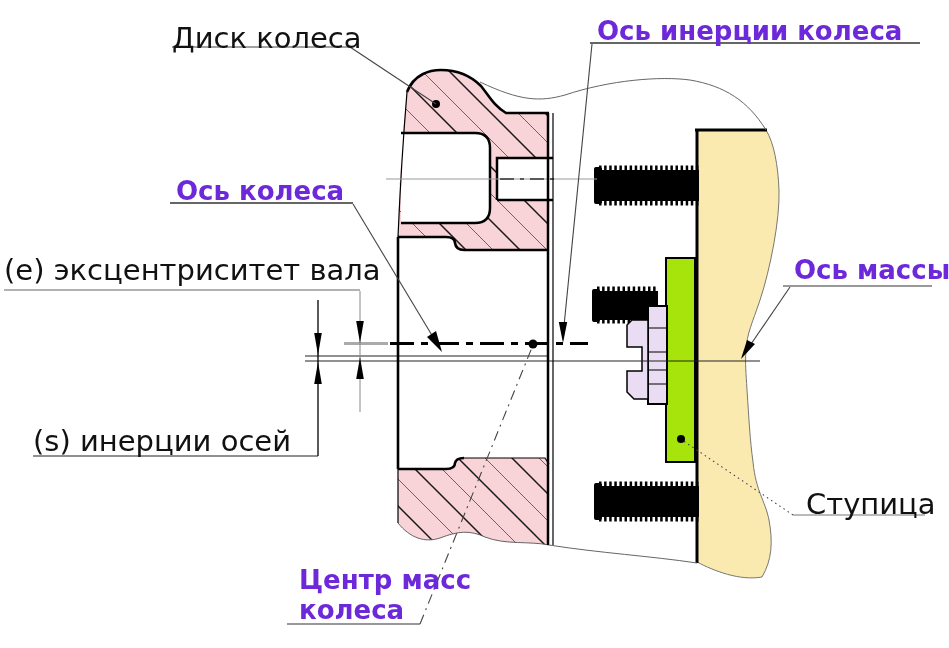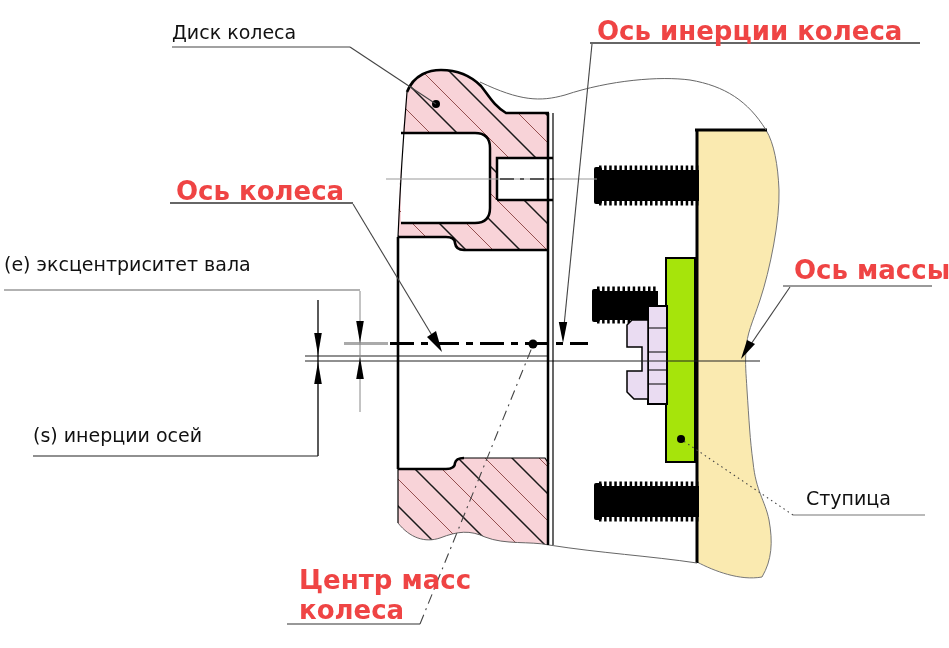--- a/index.html
+++ b/index.html
@@ -1,20 +1,20 @@
 <!DOCTYPE html>
 <html style="--disc-pink: #f8d3d8; --hatch-dark: #1a1a1a; --hatch-maroon: #8a4040; --shaft-yellow: #faeab0; --hub-green: #a6e40b; --nut-lavender: #eadcf2; --line-black: #000000; --line-thin: #555555; --line-gray: #999999;"><head>
 <meta charset="utf-8">
 <style>
   html,body{margin:0;padding:0;background:#fff;}
   #canvas{position:relative;width:949px;height:648px;background:#fff;overflow:hidden;
           font-family:"DejaVu Sans","Liberation Sans",sans-serif;}
   #drawing{position:absolute;left:0;top:0;}
-  .lbl{position:absolute;color:#111;font-size:19px;white-space:nowrap;line-height:1.15;}
-  .lbl.b{font-weight:bold;font-size:26px;color:#ef4444;}
+  .lbl{position:absolute;color:#111;font-size:29px;white-space:nowrap;line-height:1.15;}
+  .lbl.b{font-weight:bold;font-size:26px;color:#6d28d9;}
   .cm-line{display:block;}
 </style>
 </head>
 <body>
 
 <div id="canvas">
 
   <svg id="drawing" width="949" height="648" viewBox="0 0 949 648">
     <defs>
       <pattern id="hatch" patternUnits="userSpaceOnUse" width="54" height="54">

